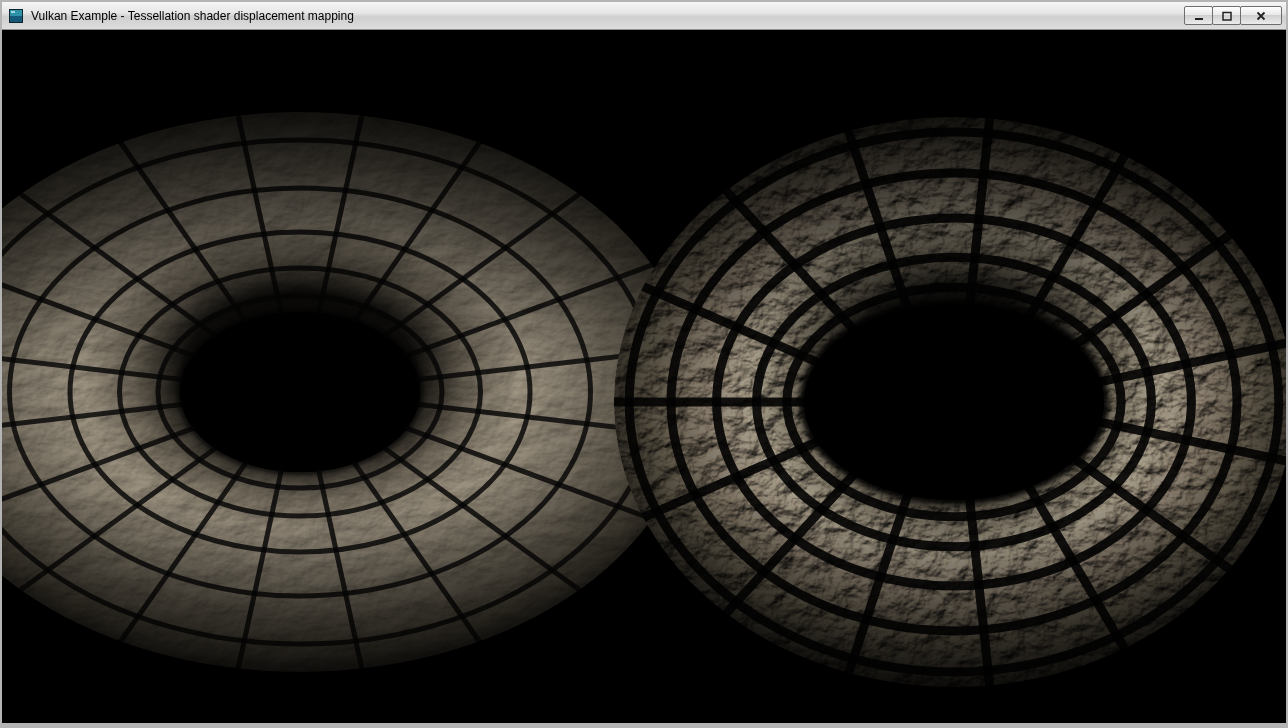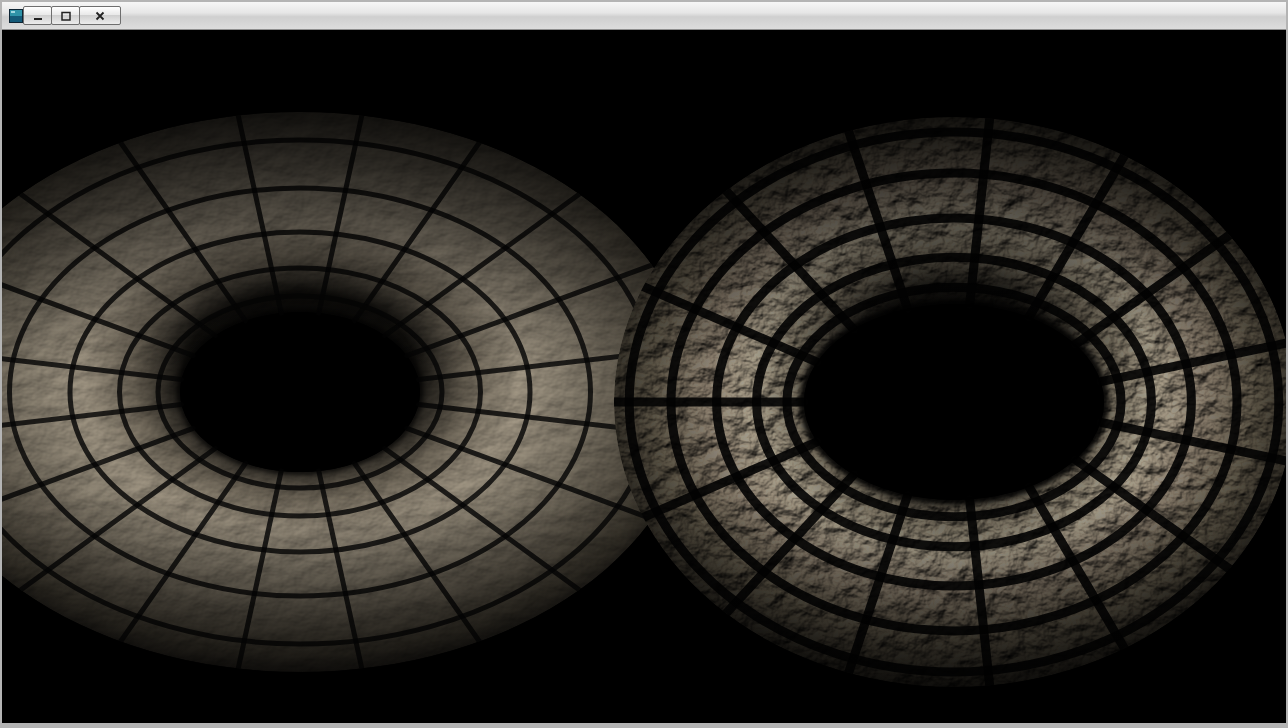--- a/index.html
+++ b/index.html
@@ -43,20 +43,21 @@
 
   <div class="titlebar">
     <span class="app-icon">
       <svg width="16" height="16" aria-hidden="true">
         <rect x="1" y="1" width="14" height="14" fill="#0e2433"></rect>
         <rect x="2" y="2" width="12" height="6" fill="#2f93a8"></rect>
         <rect x="2" y="8" width="12" height="6" fill="#145a78"></rect>
         <rect x="3" y="3" width="4" height="2" fill="#9fd8e2"></rect>
       </svg>
     </span>
+    <span class="title-text">Vulkan Example - Tessellation shader displacement mapping</span>
     <span class="win-controls">
       <span class="win-btn">
         <svg width="12" height="12">
             <rect x="2" y="8" width="8" height="2" fill="#222"></rect>
           </svg>
       </span>
       <span class="win-btn">
         <svg width="12" height="12">
             <rect x="2" y="2.5" width="8" height="7.5" fill="none" stroke="#222" stroke-width="1.5"></rect>
           </svg>

